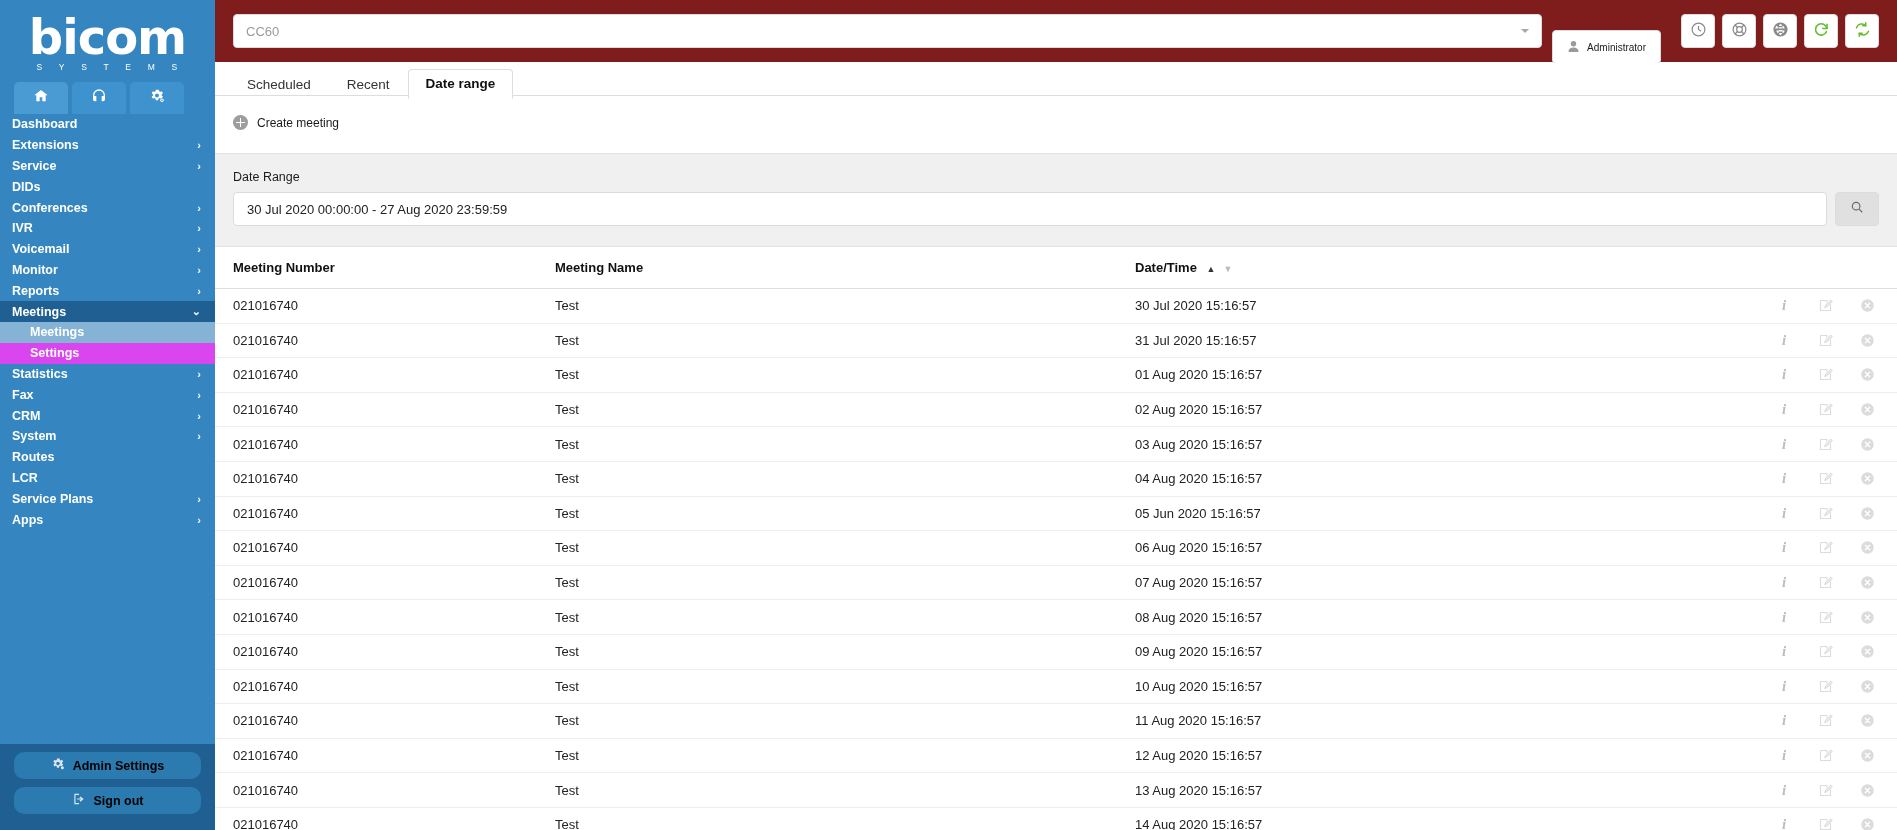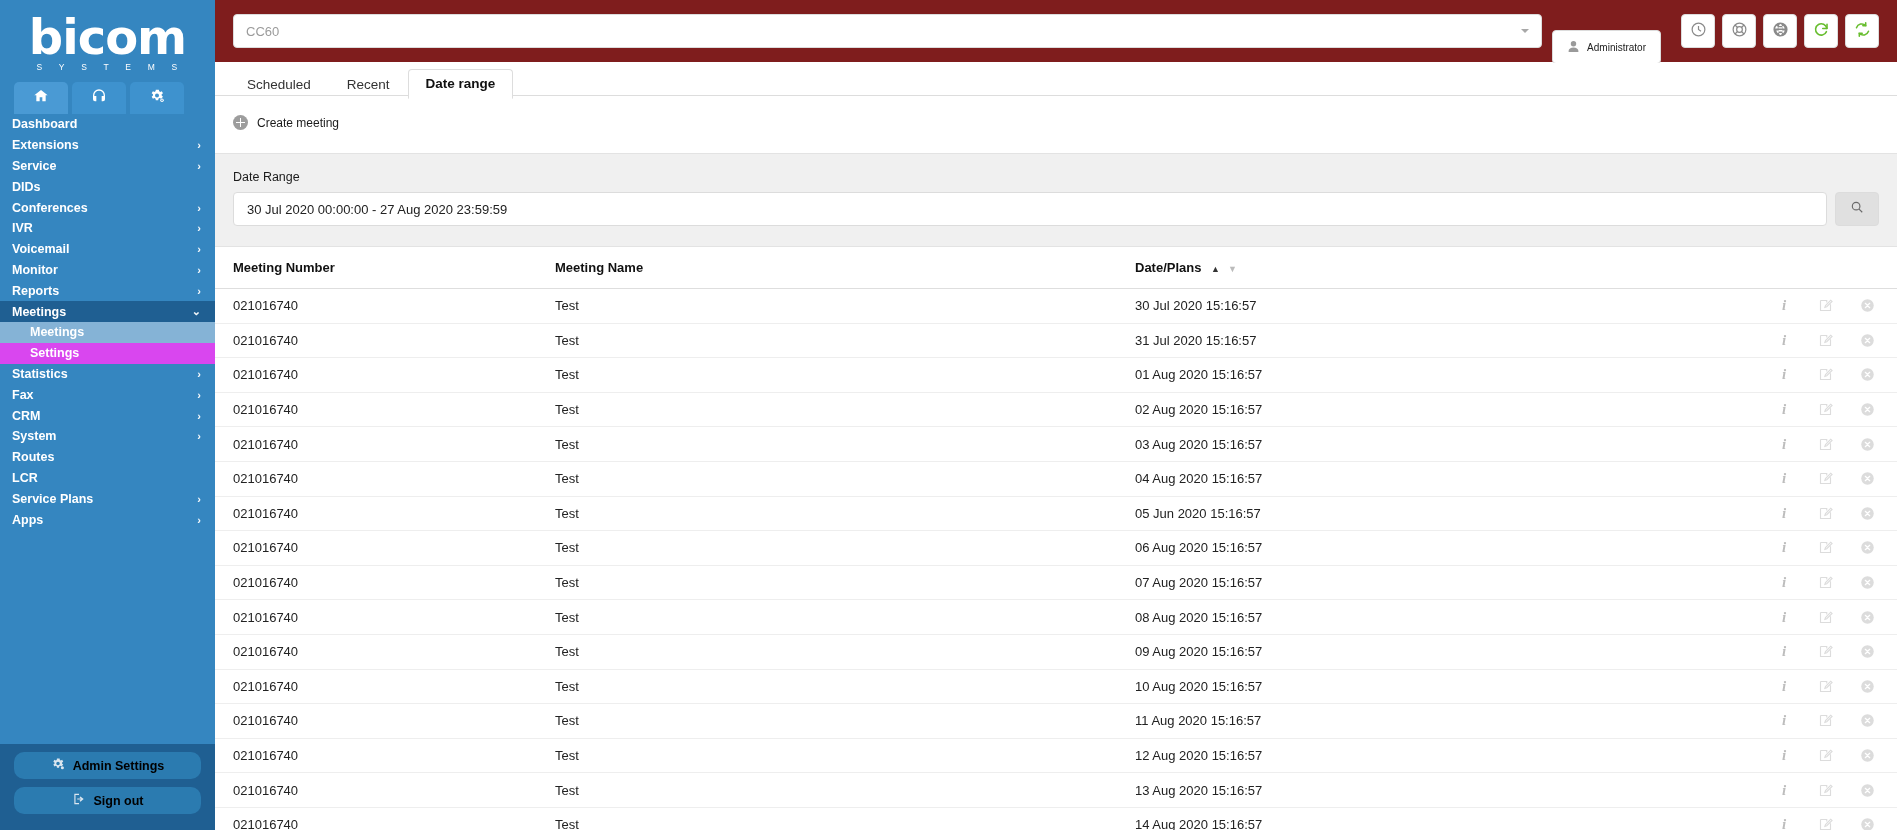--- a/index.html
+++ b/index.html
@@ -423,21 +423,21 @@
       <table class="meetings">
         <thead>
           <tr>
             <th class="col-num">
               <span>Meeting Number</span>
             </th>
             <th class="col-name">
               <span>Meeting Name</span>
             </th>
             <th class="col-date">
-              <span>Date/Plans</span>
+              <span>Date/Time</span>
               <span class="sort-ind sort-asc">▲</span><span class="sort-ind sort-desc">▼</span>
             </th>
             <th class="col-act"></th>
           </tr>
         </thead>
         <tbody id="tbody">
             <tr>
               <td class="col-num">021016740</td>
               <td class="col-name">Test</td>
               <td class="col-date">30 Jul 2020 15:16:57</td>

